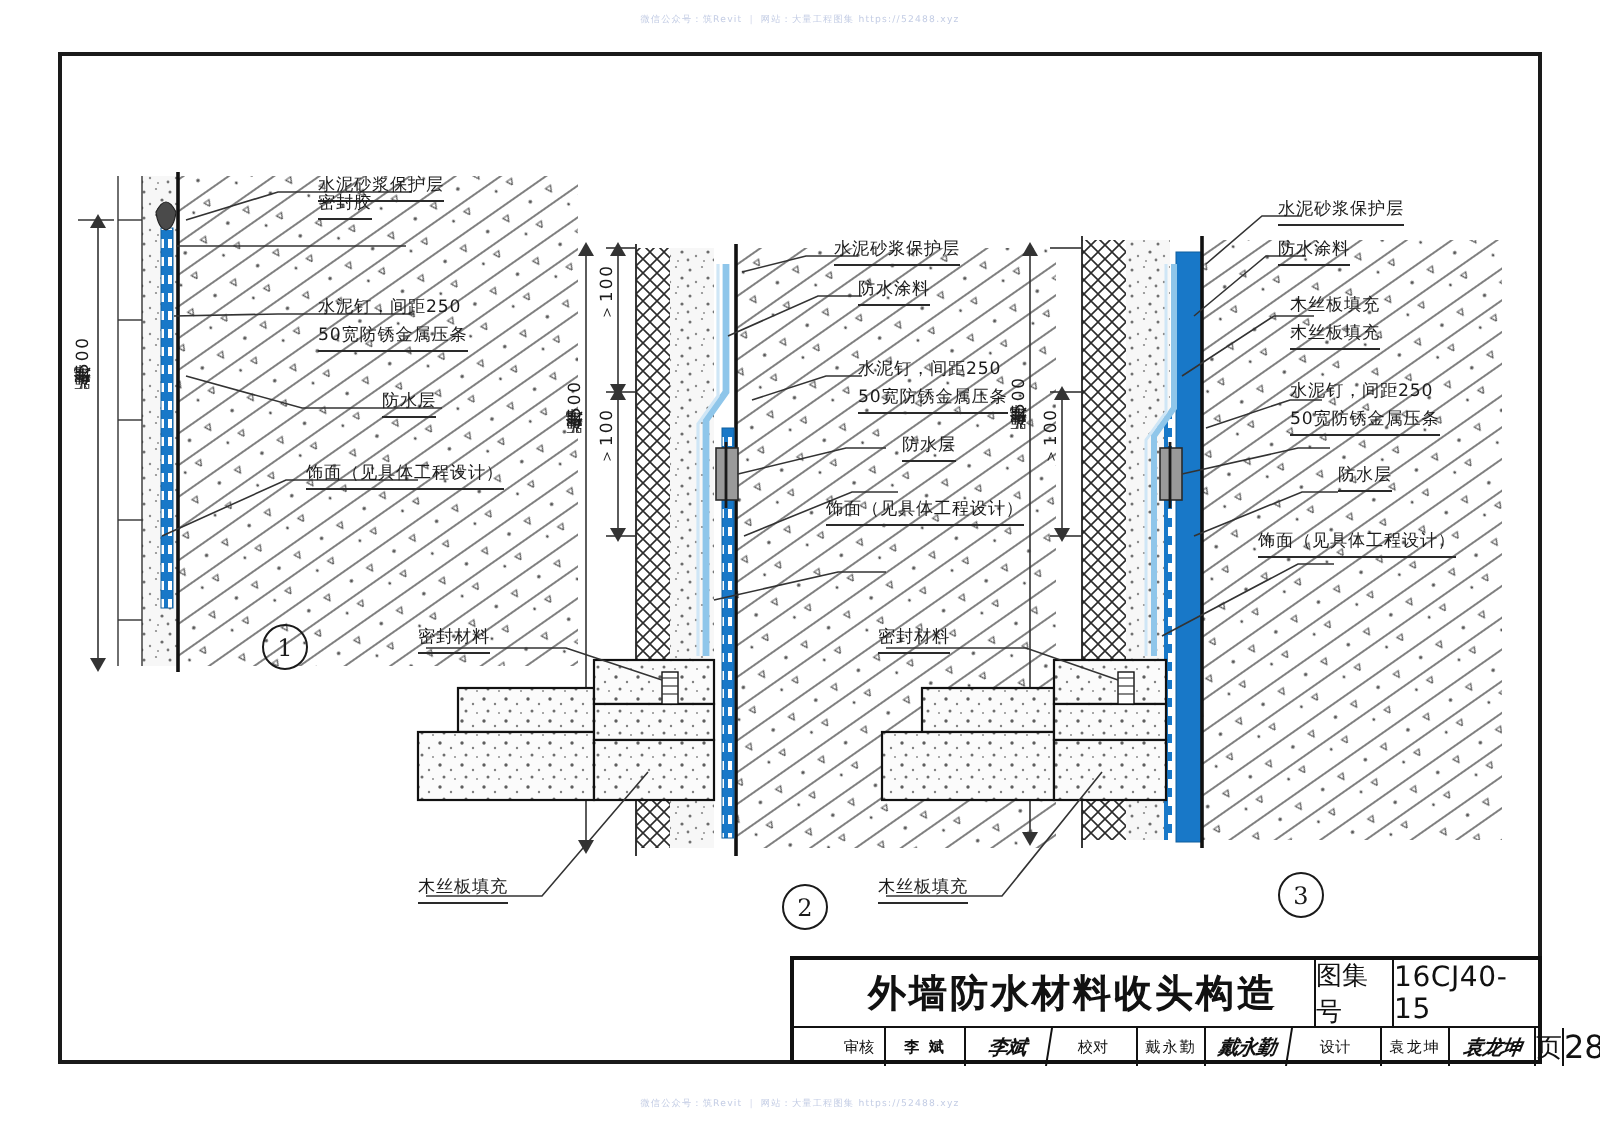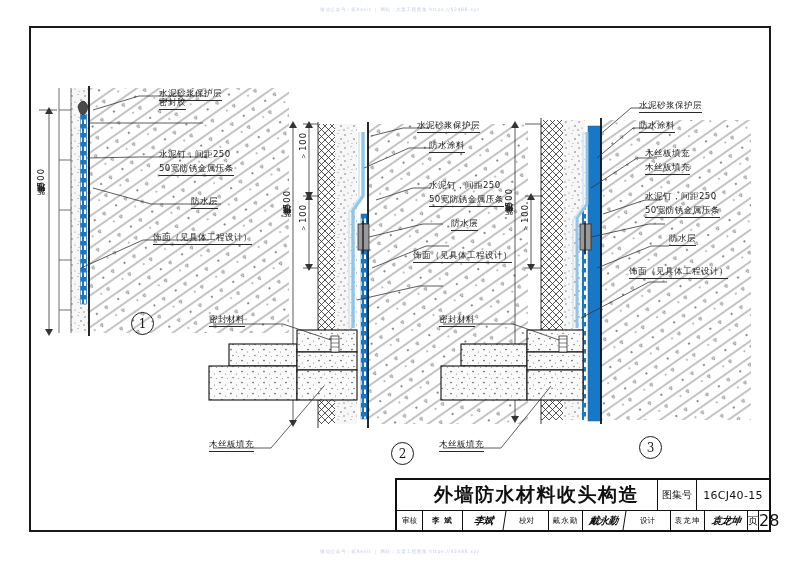--- a/index.html
+++ b/index.html
@@ -47,33 +47,33 @@
     font-size:12px;color:#1a1a1a;font-family:"DejaVu Serif","Liberation Serif",serif;
   }
 
   
   .tblock{
     position:absolute;left:395px;top:478px;width:376px;height:54px;
     border:2.2px solid #111;box-sizing:border-box;background:#fff;
     display:flex;flex-direction:column;
   }
   .tb-row1{display:flex;height:33px;border-bottom:1.3px solid #111;}
-  .tb-row2{display:flex;height:19px;}
+  .tb-row2{display:flex;height:19px;margin-left:20px;}
   .tb-title{
     flex:1;display:flex;align-items:center;justify-content:center;
     font-size:19px;font-weight:700;color:#111;letter-spacing:1.5px;
     font-family:"DejaVu Sans","Liberation Sans",sans-serif;
     margin-left:19px;
   }
   .tb-c{
     display:flex;align-items:center;justify-content:center;
-    border-left:1.3px solid #111;font-size:10px;color:#111;
+    border-left:1.3px solid #111;font-size:13px;color:#111;
   }
   .tb-atlas-lab{width:38px;}
-  .tb-atlas-val{width:72px;font-size:11px;letter-spacing:.3px;text-align:center;}
+  .tb-atlas-val{width:72px;font-size:14px;letter-spacing:.3px;}
   .tb-sig{
     display:flex;align-items:center;justify-content:center;
     border-right:1.3px solid #111;font-size:7.6px;color:#111;height:100%;
     box-sizing:border-box;
   }
   .tb-sig.nm{font-size:7.6px;letter-spacing:1px;}
   .tb-sig.hand{
     font-family:"DejaVu Serif","Liberation Serif",serif;
     font-style:italic;font-weight:700;font-size:10px;
     transform:skewX(-9deg);letter-spacing:-.5px;

